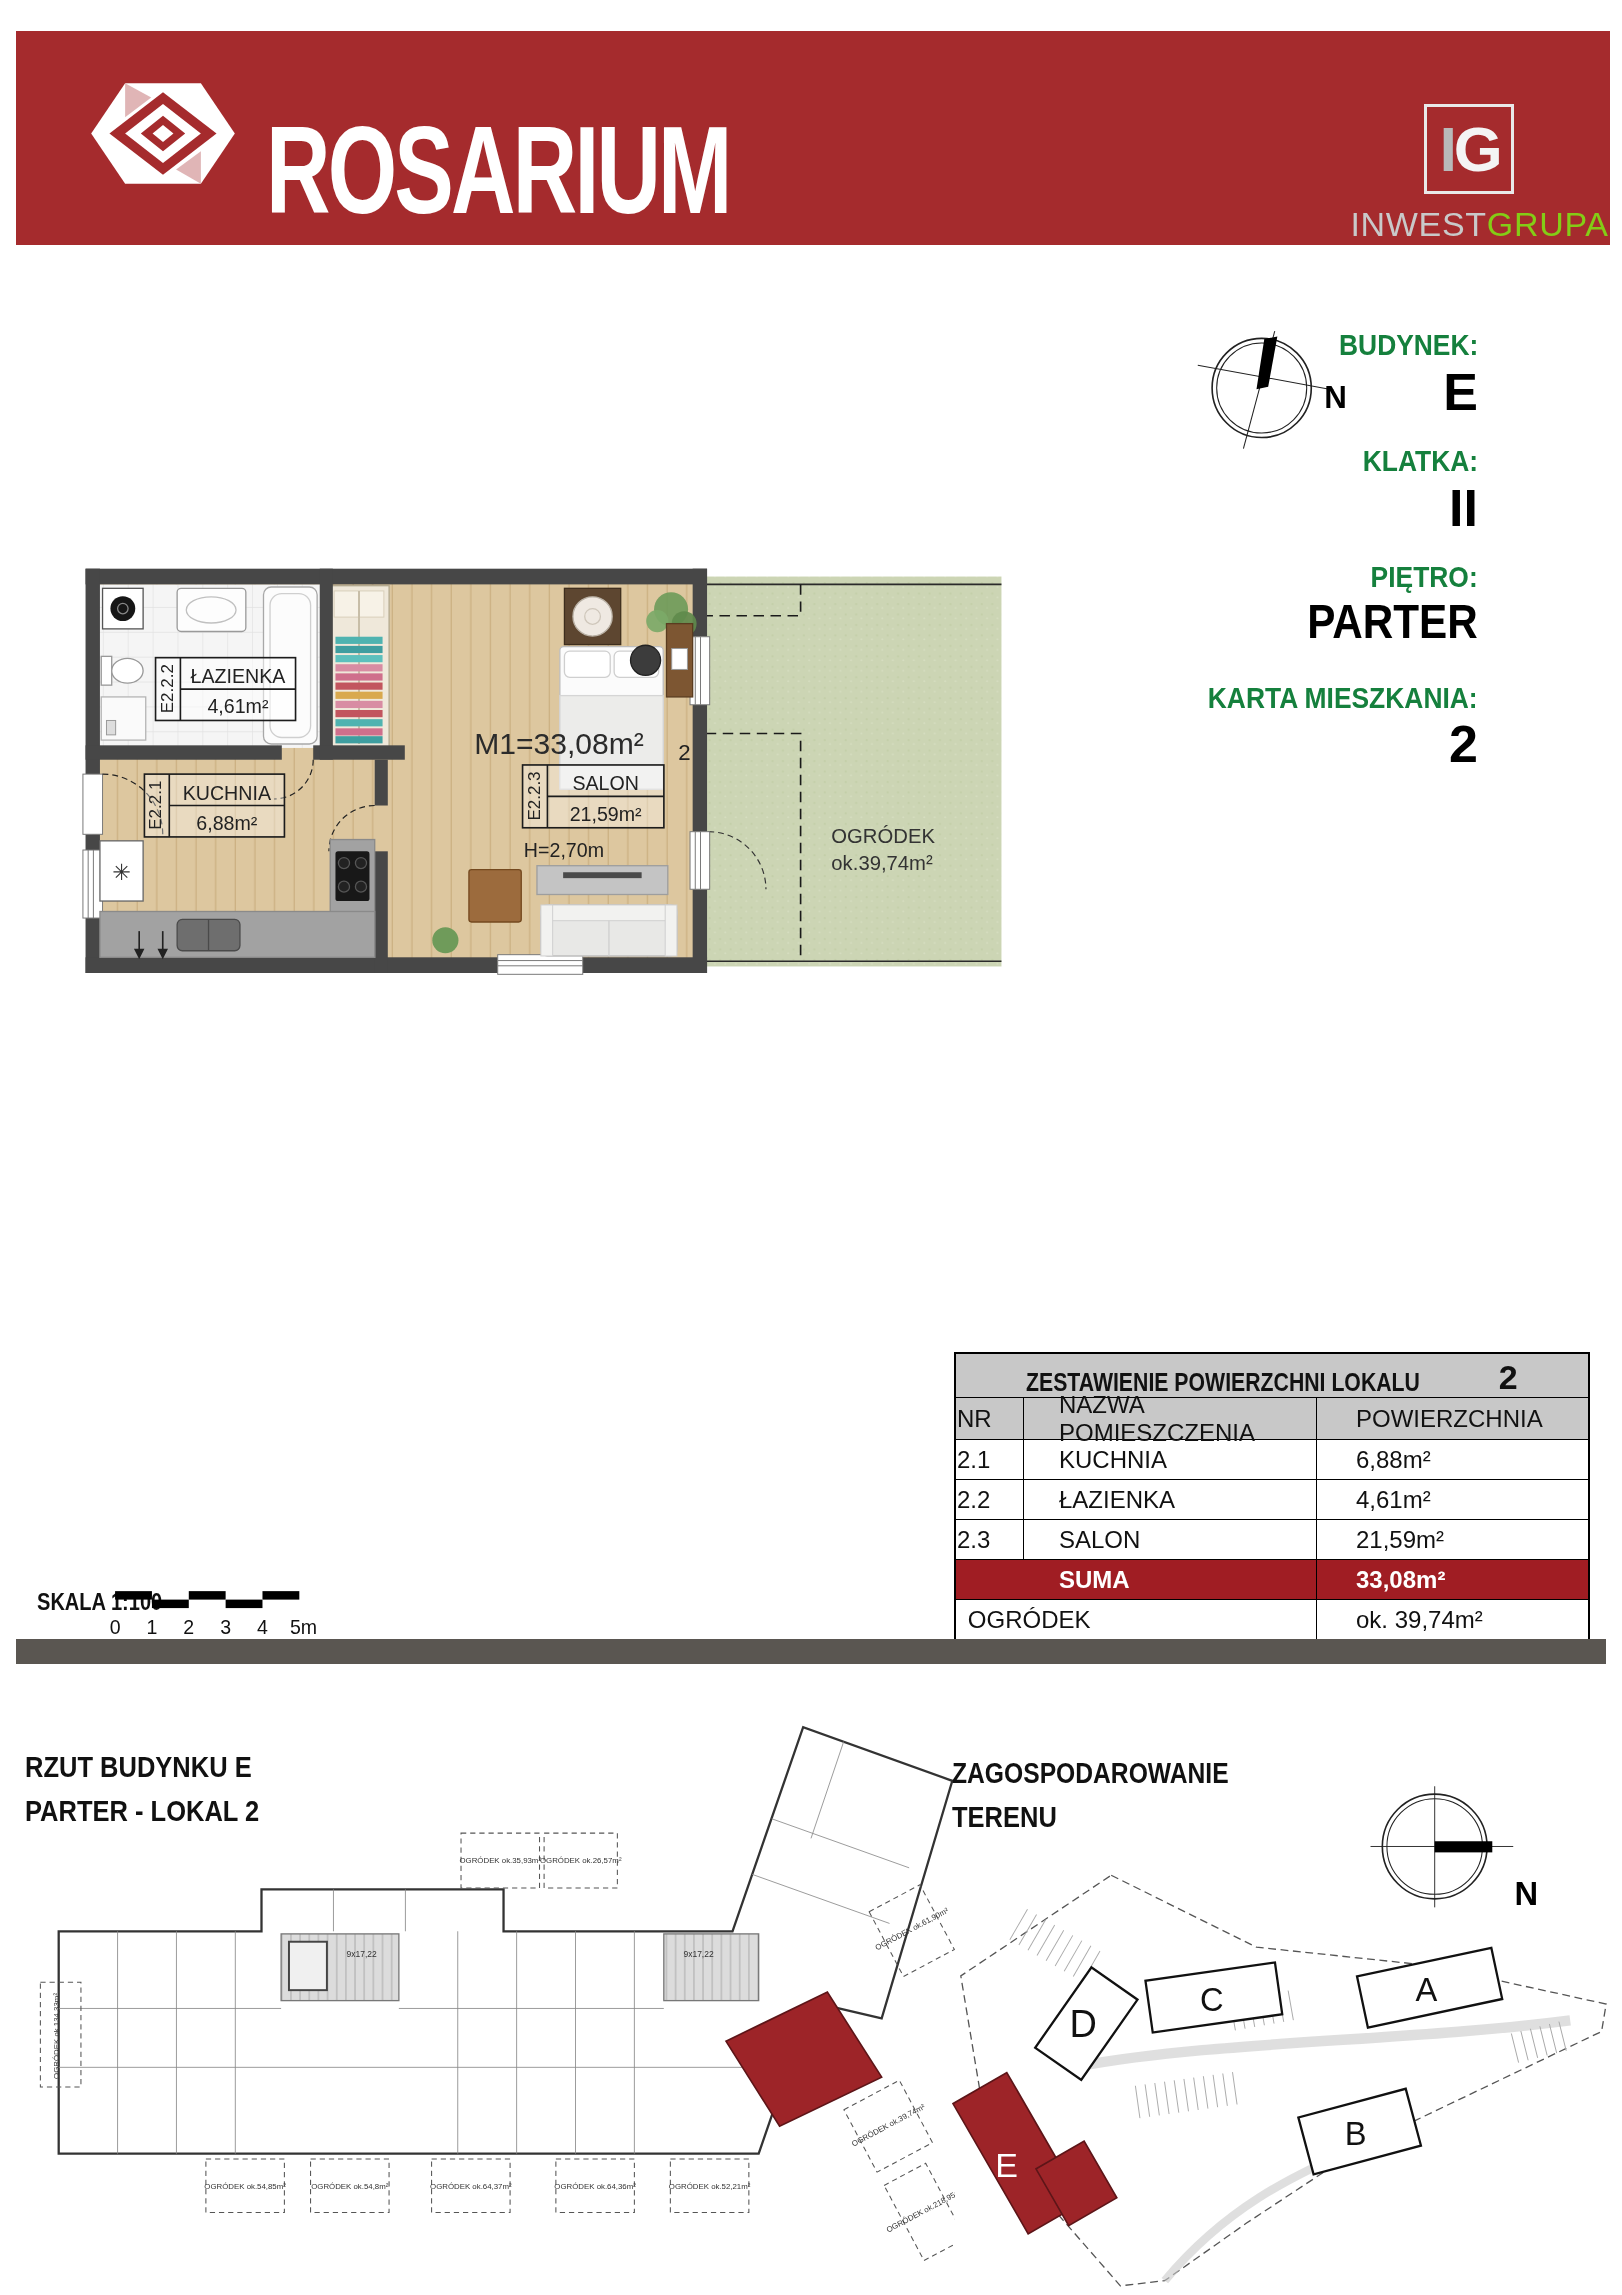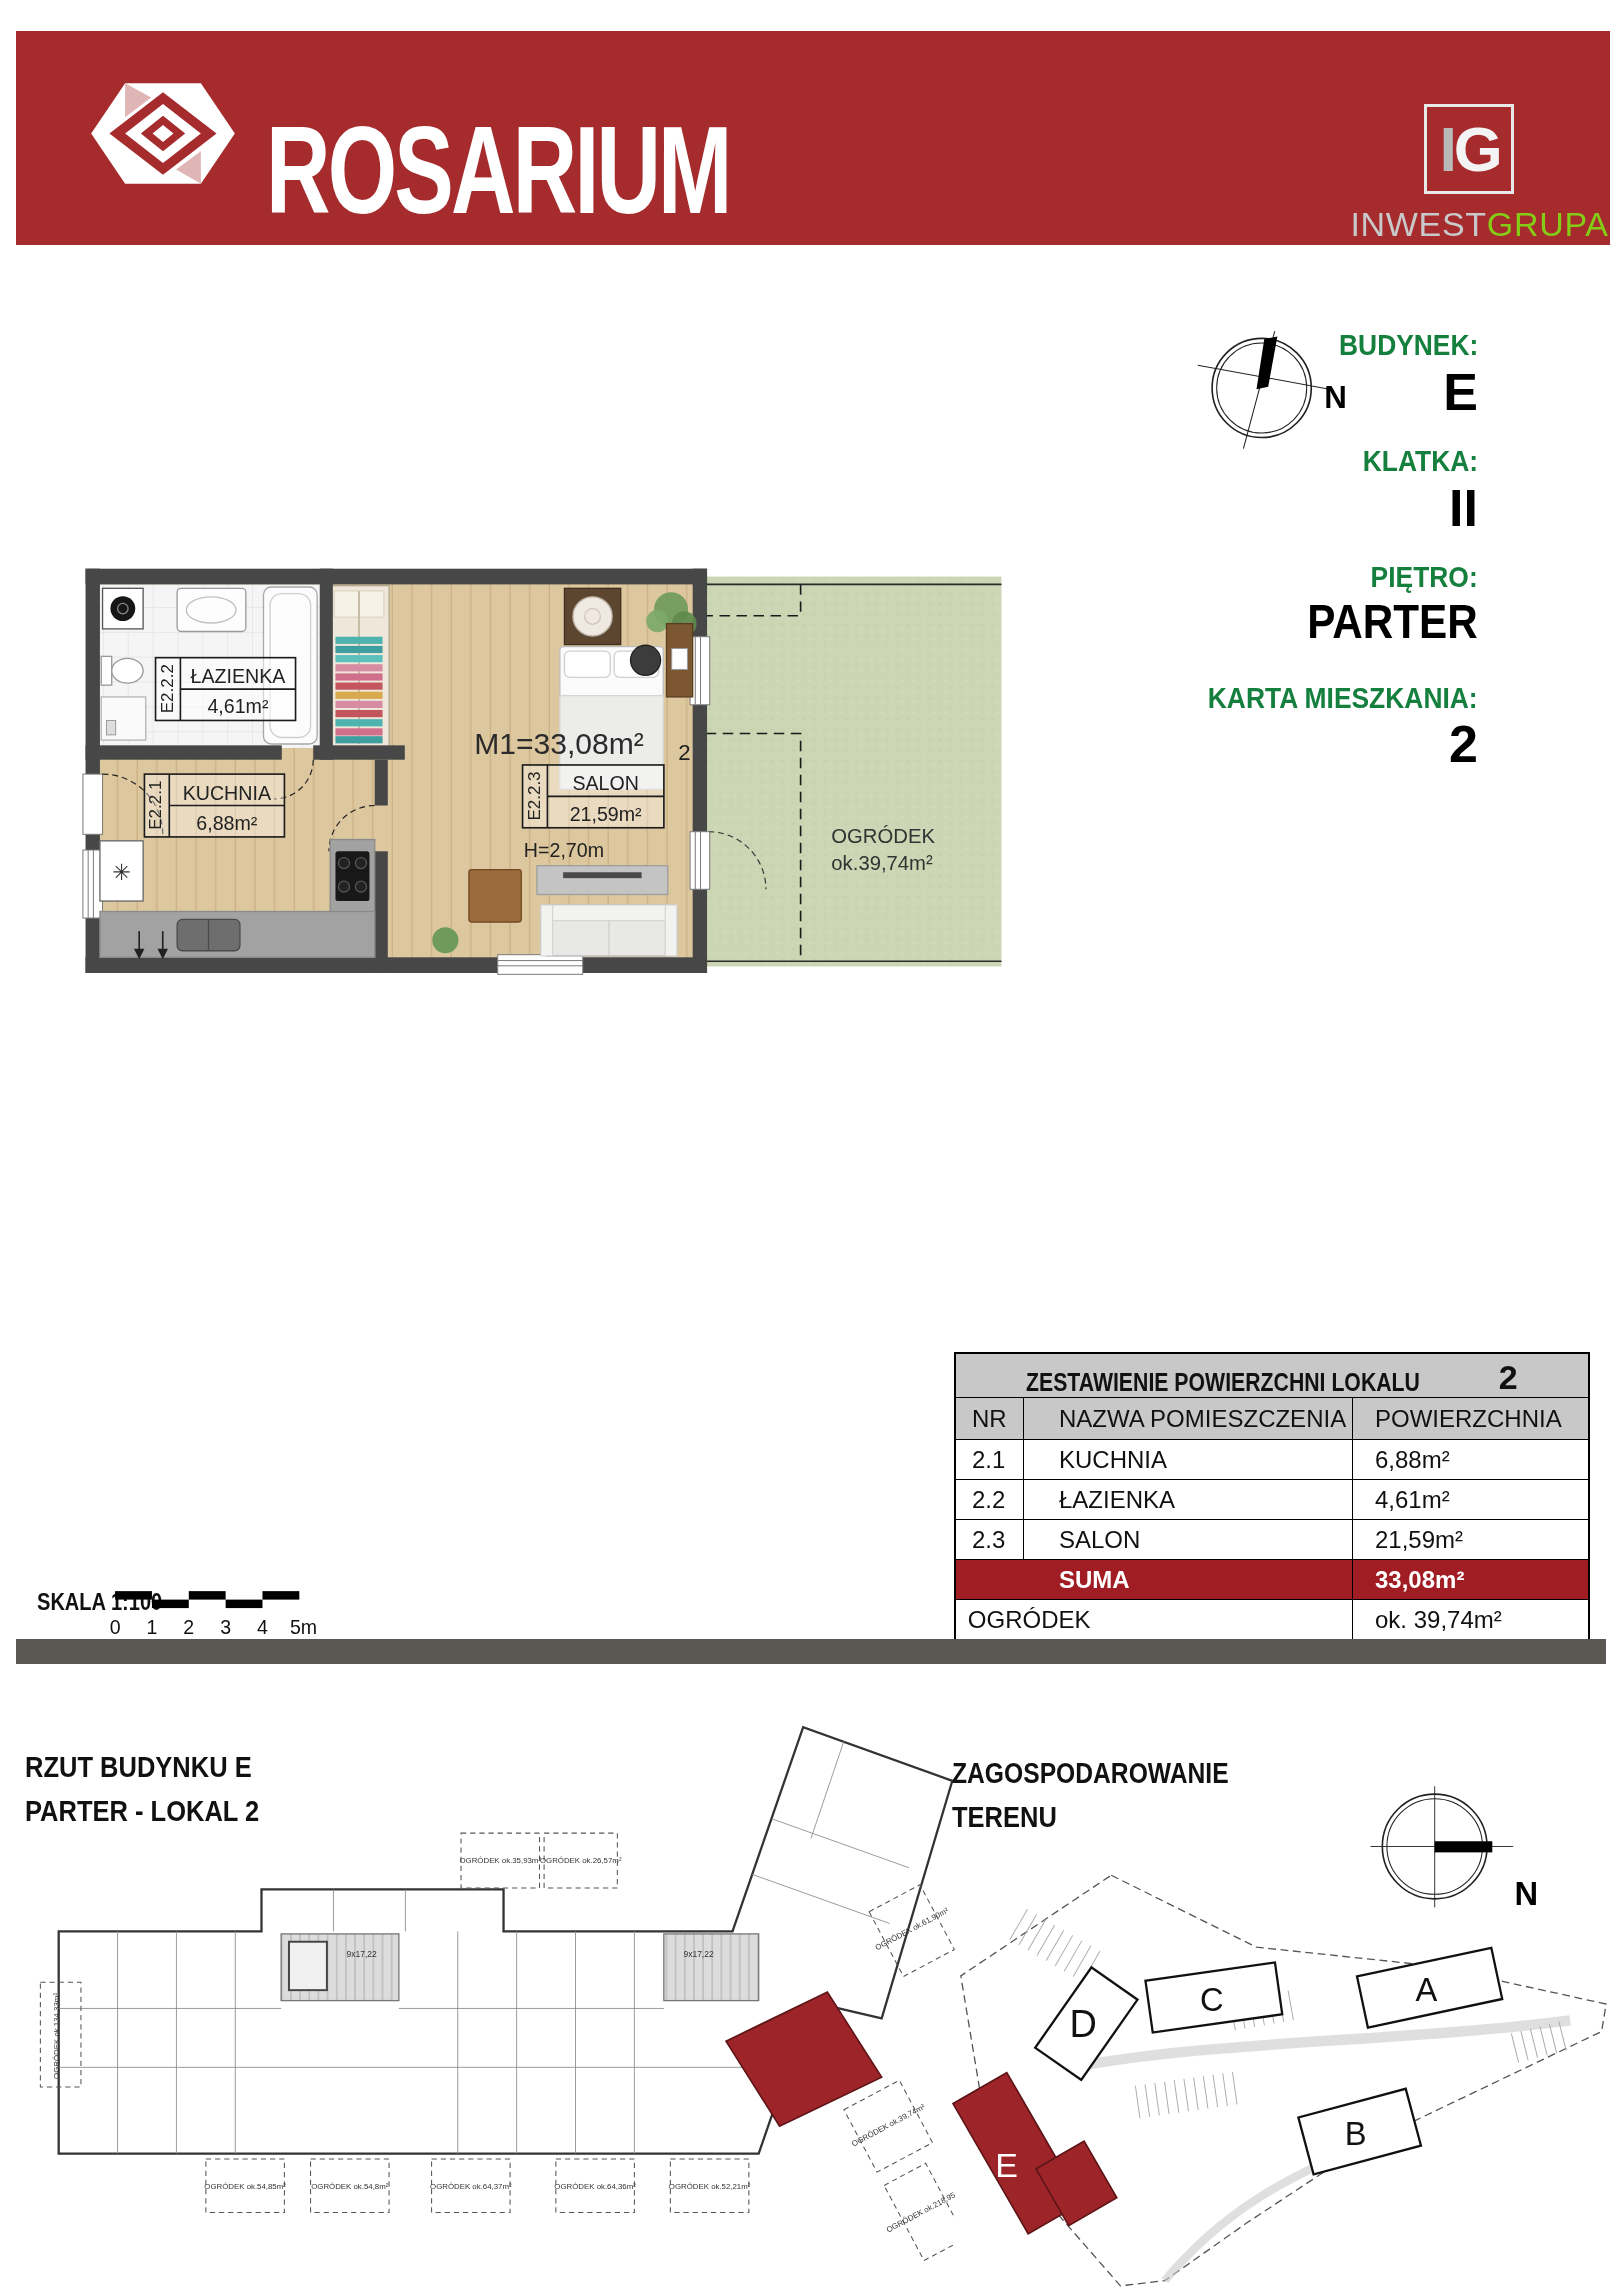--- a/index.html
+++ b/index.html
@@ -15,23 +15,23 @@
           display:flex;align-items:center;justify-content:center;font-weight:bold;font-size:63px;letter-spacing:-3.3px;line-height:1;}
   #iw-line{left:1334px;top:174px;width:234px;text-align:right;font-size:34px;letter-spacing:0.7px;font-weight:normal;}
   
   .info-label{right:145px;text-align:right;font-size:30px;font-weight:bold;color:#15803d;}
   .info-value{right:145px;text-align:right;font-size:52px;font-weight:bold;color:#000;line-height:1;}
   
   #area-table{left:954px;top:1352px;width:636px;border:2px solid #000;box-sizing:border-box;font-size:24px;}
   .t-row{display:flex;align-items:flex-end;height:39px;background:#fff;border-top:1.3px solid #000;}
   .t-title{height:43px;background:#c8c8c8;border-top:none;justify-content:center;font-weight:bold;font-size:25px;}
   .t-head{height:41px;background:#c8c8c8;}
-  .t-nr{width:68px;align-self:stretch;display:flex;align-items:center;padding-left:16px;box-sizing:border-box;border-right:1.3px solid #000;}
+  .t-nr{width:68px;align-self:stretch;display:flex;align-items:center;padding-left:1px;box-sizing:border-box;border-right:1.3px solid #000;}
   .t-name{flex:1;align-self:stretch;display:flex;align-items:center;padding-left:35px;box-sizing:border-box;}
-  .t-pow{width:236px;align-self:stretch;display:flex;align-items:center;padding-left:22px;box-sizing:border-box;border-left:1.3px solid #000;}
+  .t-pow{width:272px;align-self:stretch;display:flex;align-items:center;padding-left:39px;box-sizing:border-box;border-left:1.3px solid #000;}
   .t-merge{flex:1;align-self:stretch;display:flex;align-items:center;box-sizing:border-box;}
   .t-suma{background:#A01D23;color:#fff;font-weight:bold;}
   
   #skala{left:16.4px;top:1589px;font-size:23.6px;font-weight:bold;margin-left:21px;}
   #divider{left:16.4px;top:1639px;width:1590px;height:25px;background:#5a5651;}
   .sec-title{font-size:30px;font-weight:bold;line-height:1;}
   svg text{font-family:"Liberation Sans",sans-serif;}
 </style>
 </head>
 <body>

